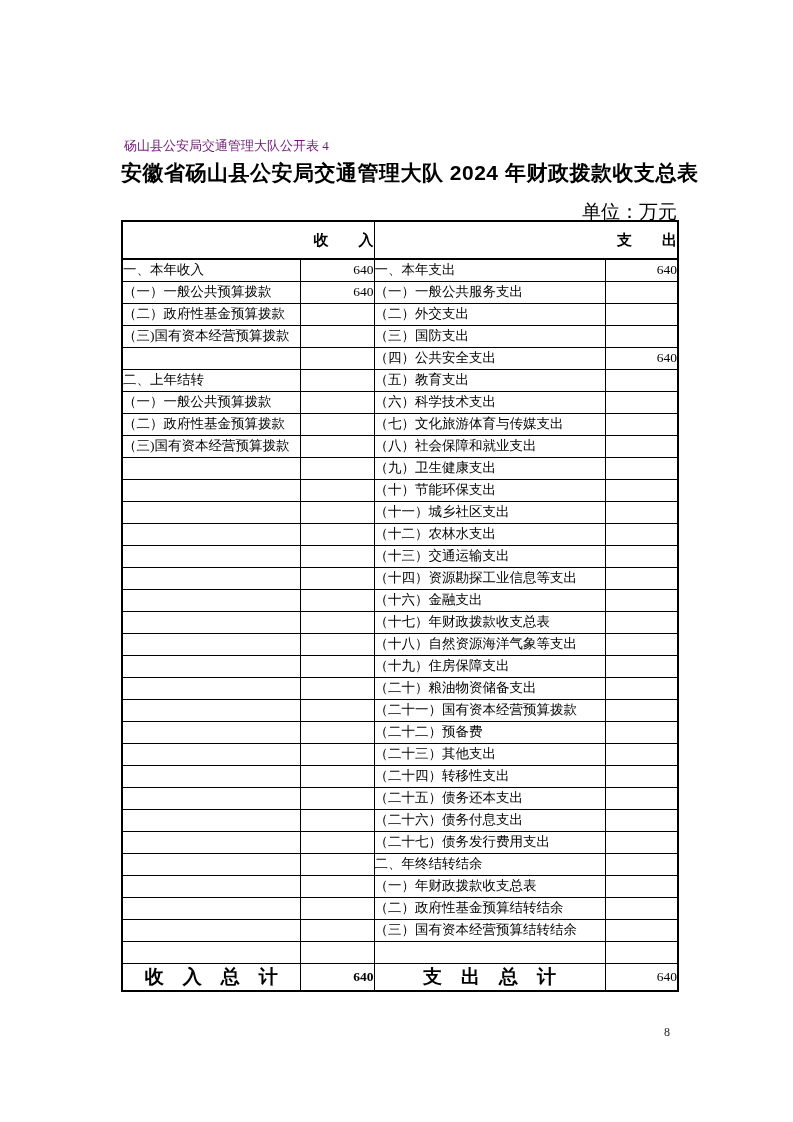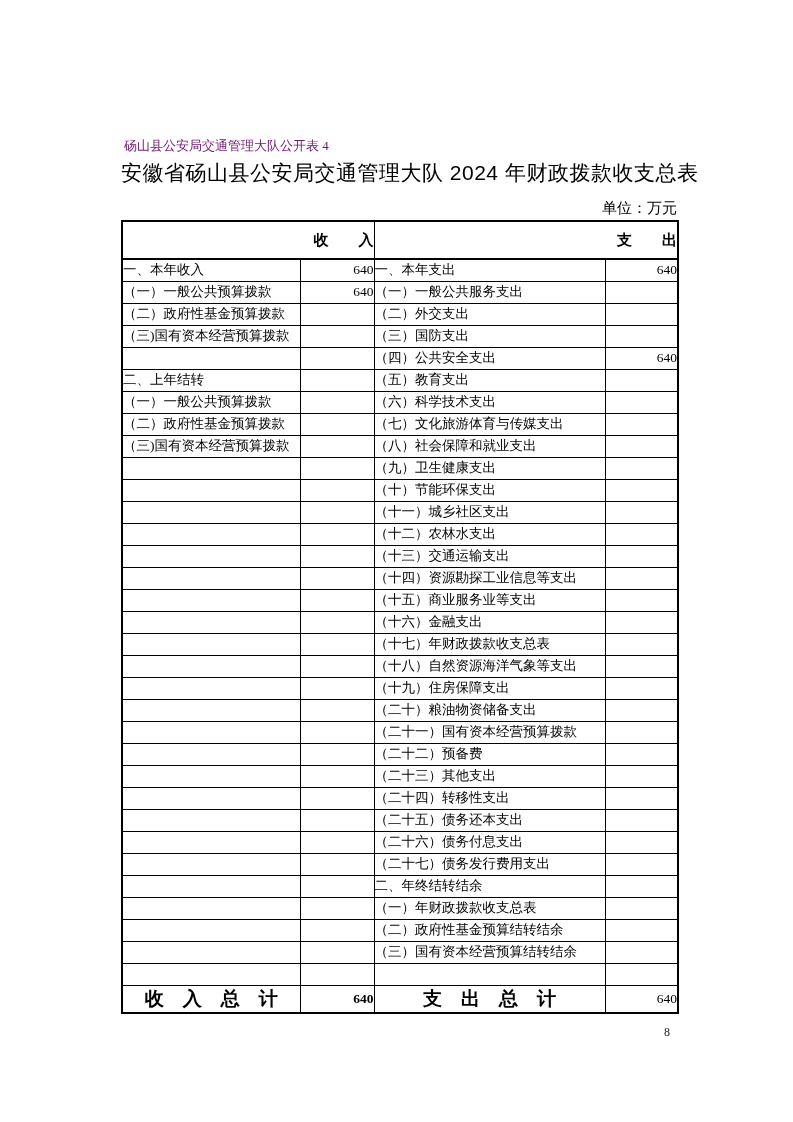--- a/index.html
+++ b/index.html
@@ -12,26 +12,26 @@
     overflow: hidden;
   }
   .doc-label {
     position: absolute; left: 124px; top: 137px;
     font-size: 13px; color: #701a75; white-space: nowrap;
   }
   .title {
     position: absolute; left: 121px; top: 159px; width: 556px;
     text-align: center;
     font-family: "Liberation Sans", "DejaVu Sans", sans-serif;
-    font-size: 21px; font-weight: normal; letter-spacing: 0.5px;
+    font-size: 21px; font-weight: bold; letter-spacing: 0.5px;
     white-space: nowrap;
   }
   .unit-label {
     position: absolute; left: 121px; top: 199px; width: 556px;
-    text-align: right; font-size: 15px; white-space: nowrap;
+    text-align: right; font-size: 19px; white-space: nowrap;
   }
   table.budget {
     position: absolute; left: 121px; top: 220px;
     width: 556px;
     border-collapse: collapse;
     table-layout: fixed;
     border: 2px solid #000;
   }
   table.budget th, table.budget td {
     border: 1px solid #000;
@@ -171,26 +171,20 @@
       </tr>
       <tr>
         <td class="item"></td>
         <td class="num"></td>
         <td class="item">（十四）资源勘探工业信息等支出</td>
         <td class="num"></td>
       </tr>
       <tr>
         <td class="item"></td>
         <td class="num"></td>
-        <td class="item">（十五）商业服务业等支出</td>
-        <td class="num"></td>
-      </tr>
-      <tr>
-        <td class="item"></td>
-        <td class="num"></td>
         <td class="item">（十六）金融支出</td>
         <td class="num"></td>
       </tr>
       <tr>
         <td class="item"></td>
         <td class="num"></td>
         <td class="item">（十七）年财政拨款收支总表</td>
         <td class="num"></td>
       </tr>
       <tr>

